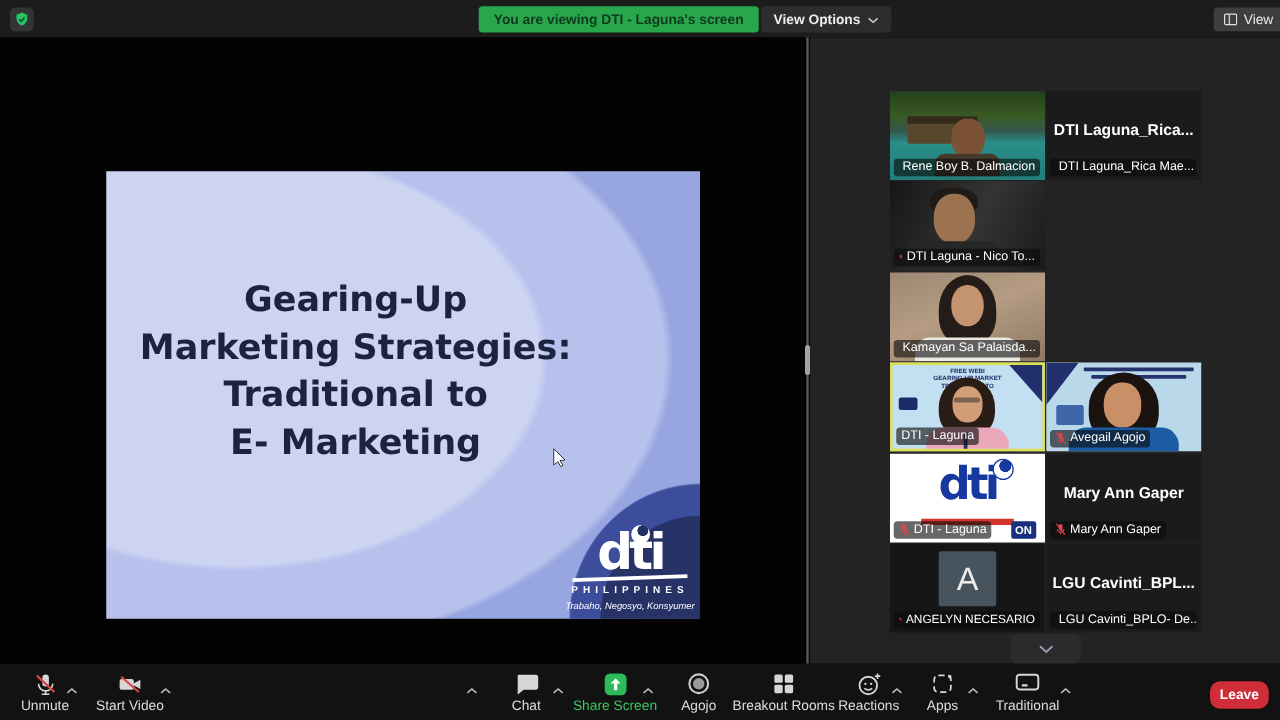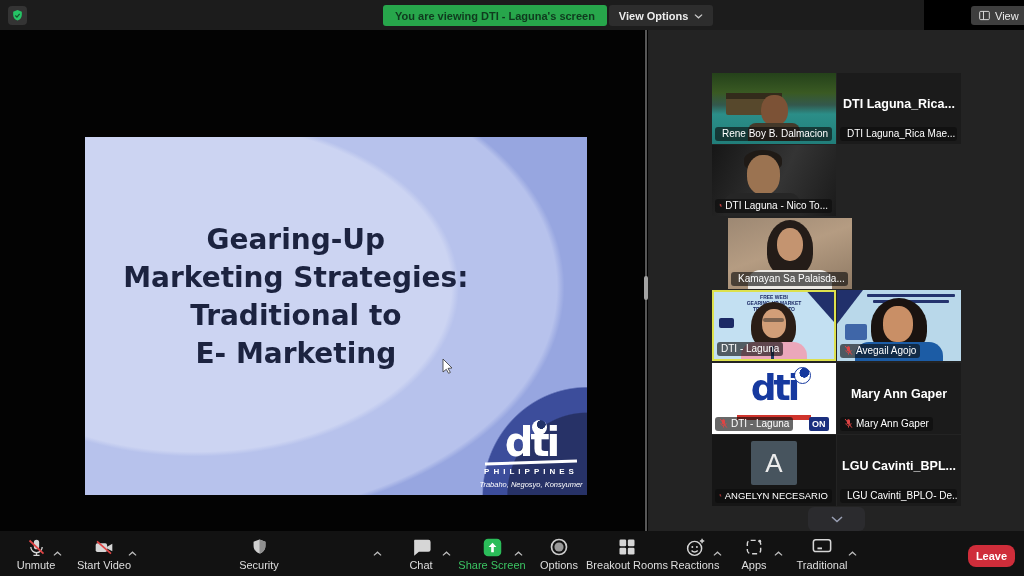--- a/index.html
+++ b/index.html
@@ -1,39 +1,39 @@
 <!DOCTYPE html>
 <html><head>
 <meta charset="utf-8">
 <style>
   html,body{margin:0;padding:0;background:#000;}
   #stage{position:relative;width:1024px;height:576px;overflow:hidden;
          font-family:"Liberation Sans",sans-serif;background:#000;}
 
   
-  .topbar{position:absolute;left:0;top:0;width:924px;height:30px;background:#1c1c1c;}
+  .topbar{position:absolute;left:0;top:0;width:1024px;height:30px;background:#1c1c1c;}
   .shield-btn{position:absolute;left:8px;top:6px;width:19px;height:19px;background:#343434;
               border-radius:4px;display:flex;align-items:center;justify-content:center;}
   .banner-group{position:absolute;left:383px;top:5px;height:21px;display:flex;align-items:stretch;}
   .banner-green{background:#27a64b;color:#0f3a1e;font-size:11px;font-weight:bold;
                 display:flex;align-items:center;padding:0 12px;border-radius:3px;}
   .view-options{background:#2d2d2d;color:#ededed;font-size:11px;font-weight:bold;margin-left:2px;
                 display:flex;align-items:center;gap:6px;padding:0 10px;border-radius:3px;}
   .view-btn{position:absolute;left:971px;top:6px;height:19px;background:#3e3e3e;border-radius:3px;
             color:#ececec;font-size:11px;display:flex;align-items:center;gap:5px;padding:0 8px;}
 
   
   .main-black{position:absolute;left:0;top:30px;width:644px;height:501px;background:#030303;}
   .slide{position:absolute;left:85px;top:107px;width:475px;height:358px;overflow:hidden;
     background:
       radial-gradient(ellipse 118px 122px at 100% 100%, #273267 0 67%, rgba(0,0,0,0) 68%),
       radial-gradient(ellipse 150px 155px at 100% 100%, #3c4d9b 0 69%, rgba(0,0,0,0) 70%),
       radial-gradient(ellipse 150% 135% at 22% 42%,
         #ccd4f2 0 34%, #b7c2ec 35% 48%, #97a6e0 49% 62%,
-        #7386cd 63% 74%, #4d63bb 75% 86%, #3950b2 87% 100%); padding-left: 27px;}
+        #7386cd 63% 74%, #4d63bb 75% 86%, #3950b2 87% 100%);}
   .slide-title{position:absolute;left:0;top:84px;width:84%;text-align:center;
       font-family:"DejaVu Sans",sans-serif;font-weight:bold;font-size:28px;line-height:38px;color:#1c2340;}
   .dti-logo{position:absolute;right:4px;bottom:6px;width:104px;text-align:center;color:#fff;}
   .dti-word{font-family:"DejaVu Sans",sans-serif;font-weight:bold;font-size:40px;line-height:36px;letter-spacing:-3px;}
   .dti-globe{position:absolute;top:-4px;right:10px;width:15px;height:15px;border-radius:50%;
       background:radial-gradient(circle at 62% 30%, #223268 0 30%, #fff 32%);}
   .dti-line{width:92px;height:3px;background:#fff;margin:1px auto 3px;transform:rotate(-2deg);}
   .dti-country{font-size:8px;font-weight:bold;letter-spacing:4px;}
   .dti-tagline{font-size:7.5px;font-style:italic;margin-top:4px;}
 
@@ -162,21 +162,21 @@
     <div class="tile-label">
       <svg width="9" height="11" viewBox="0 0 12 14">
           <path d="M6 1.2c-1.1 0-2 .9-2 2v3.2c0 1.1.9 2 2 2s2-.9 2-2V3.2c0-1.1-.9-2-2-2z" fill="#e04545"></path>
           <path d="M2.5 6.5c0 2 1.6 3.5 3.5 3.5s3.5-1.5 3.5-3.5M6 10v2.5" stroke="#e04545" fill="none" stroke-width="1.1"></path>
           <path d="M1.5 1l9 11.5" stroke="#e04545" stroke-width="1.3"></path>
         </svg>
       <span>DTI Laguna - Nico To...</span>
     </div>
   </div>
 
-  <div class="tile" style="left:728px;top:218px;background:linear-gradient(160deg,#9d8873 0%,#b59c82 45%,#8f7a64 100%);">
+  <div class="tile" style="left:712px;top:218px;background:linear-gradient(160deg,#9d8873 0%,#b59c82 45%,#8f7a64 100%);">
     <div class="blob" style="left:39px;top:2px;width:46px;height:56px;background:#241c18;border-radius:50% 50% 40% 40%;"></div>
     <div class="blob" style="left:49px;top:10px;width:26px;height:33px;background:#c49470;border-radius:48%;"></div>
     <div class="blob" style="left:20px;top:52px;width:84px;height:19px;background:#ece9e4;border-radius:12px 12px 0 0;"></div>
     <div class="tile-label">
       <svg width="9" height="11" viewBox="0 0 12 14">
           <path d="M6 1.2c-1.1 0-2 .9-2 2v3.2c0 1.1.9 2 2 2s2-.9 2-2V3.2c0-1.1-.9-2-2-2z" fill="#e04545"></path>
           <path d="M2.5 6.5c0 2 1.6 3.5 3.5 3.5s3.5-1.5 3.5-3.5M6 10v2.5" stroke="#e04545" fill="none" stroke-width="1.1"></path>
           <path d="M1.5 1l9 11.5" stroke="#e04545" stroke-width="1.3"></path>
         </svg>
       <span>Kamayan Sa Palaisda...</span>
@@ -300,29 +300,20 @@
           </svg>
         </div>
       <div class="tb-label">Start Video</div>
     </div>
     <div class="tb-caret" style="left:128px;">
       <svg width="9" height="6" viewBox="0 0 10 6">
           <polyline points="1,4.5 5,1 9,4.5" fill="none" stroke="#bdbdbd" stroke-width="1.4"></polyline>
         </svg>
     </div>
 
-    <div class="tb-item" style="left:204px;">
-      <div class="tb-icon">
-          <svg width="19" height="20" viewBox="0 0 24 24">
-        <path d="M12 2.5l7.5 2.8v5c0 4.9-3.2 8.9-7.5 10-4.3-1.1-7.5-5.1-7.5-10v-5z" fill="#cfcfcf"></path>
-        <path d="M12 2.5l7.5 2.8v5c0 4.9-3.2 8.9-7.5 10z" fill="#8f8f8f"></path>
-          </svg>
-        </div>
-      <div class="tb-label">Security</div>
-    </div>
 
     <div class="tb-caret" style="left:373px;">
       <svg width="9" height="6" viewBox="0 0 10 6">
           <polyline points="1,4.5 5,1 9,4.5" fill="none" stroke="#bdbdbd" stroke-width="1.4"></polyline>
         </svg>
     </div>
 
     <div class="tb-item" style="left:366px;">
       <div class="tb-icon">
           <svg width="21" height="19" viewBox="0 0 24 22">
@@ -352,21 +343,21 @@
         </svg>
     </div>
 
     <div class="tb-item" style="left:504px;">
       <div class="tb-icon">
           <svg width="20" height="20" viewBox="0 0 24 24">
         <circle cx="12" cy="12" r="9" fill="none" stroke="#cdcdcd" stroke-width="2"></circle>
         <circle cx="12" cy="12" r="5.5" fill="#9a9a9a"></circle>
           </svg>
         </div>
-      <div class="tb-label">Options</div>
+      <div class="tb-label">Agojo</div>
     </div>
 
     <div class="tb-item" style="left:640px;">
       <div class="tb-icon">
           <svg width="21" height="21" viewBox="0 0 24 24">
         <circle cx="11" cy="13" r="8" fill="none" stroke="#d6d6d6" stroke-width="1.7"></circle>
         <circle cx="8.4" cy="11.5" r="1.1" fill="#d6d6d6"></circle>
             <circle cx="13.6" cy="11.5" r="1.1" fill="#d6d6d6"></circle>
         <path d="M7.5 15.5a4.6 4.6 0 0 0 7 0" fill="none" stroke="#d6d6d6" stroke-width="1.6"></path>
         <path d="M19.5 2v5M17 4.5h5" stroke="#d6d6d6" stroke-width="1.6"></path>

